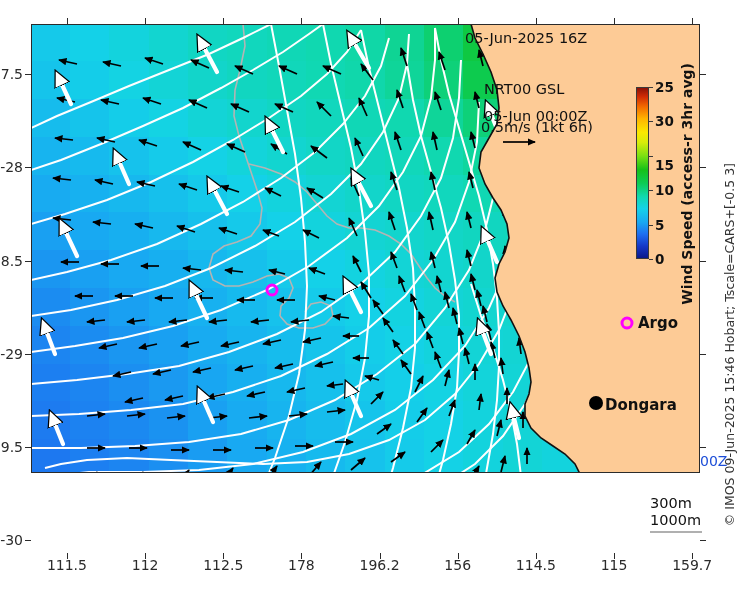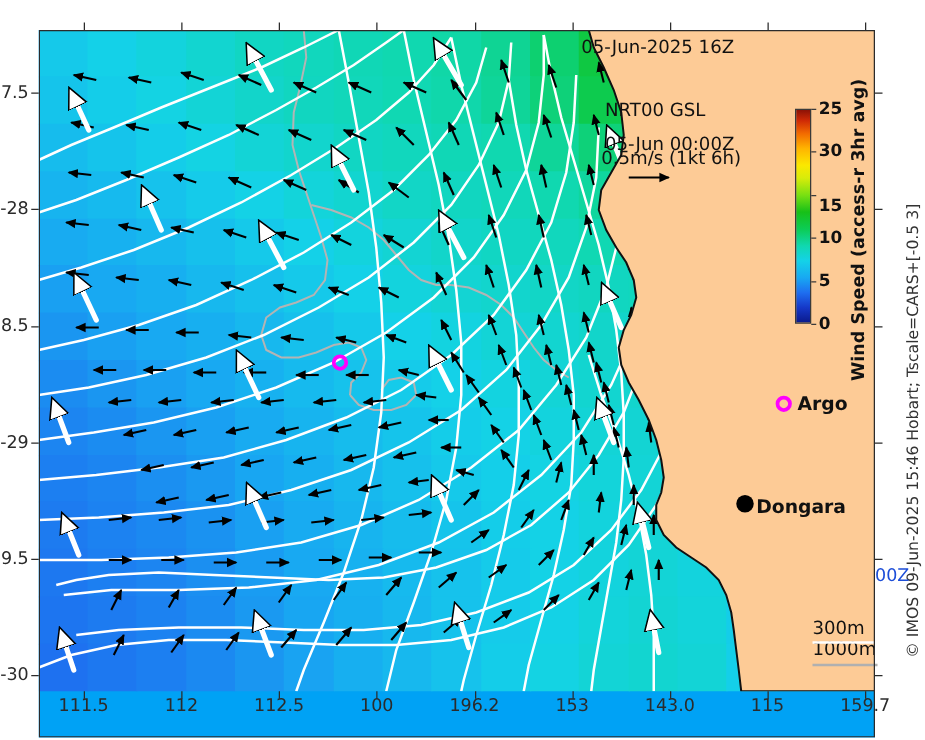--- a/index.html
+++ b/index.html
@@ -1,20 +1,20 @@
 <!DOCTYPE html>
 <html><head>
 <meta charset="utf-8">
 <style>
   html,body{margin:0;padding:0;background:#ffffff;}
   body{width:740px;height:592px;position:relative;overflow:hidden;
        font-family:"DejaVu Sans","Liberation Sans",sans-serif;color:#262626;}
 
   
-  #plot{position:absolute;left:31px;top:24px;width:669px;height:566px;
+  #plot{position:absolute;left:31px;top:24px;width:669px;height:449px;
         overflow:hidden;background:#00a2f5;}
   #plot .frame{position:absolute;inset:0;border:1px solid #2b2b2b;
         box-sizing:border-box;pointer-events:none;z-index:60;}
 
   
   #speed-raster{position:absolute;inset:0;}
   .cell{position:absolute;}
 
   
   #land{position:absolute;inset:0;z-index:20;}
@@ -679,24 +679,24 @@
     <div class="tickline" style="left: 700px; top: 353.694px; width: 6px; height: 1px;"></div>
     <div class="tickline" style="left: 25px; top: 446.827px; width: 6px; height: 1px;"></div>
     <div class="tickline" style="left: 700px; top: 446.827px; width: 6px; height: 1px;"></div>
     <div class="tickline" style="left: 25px; top: 539.961px; width: 6px; height: 1px;"></div>
     <div class="tickline" style="left: 700px; top: 539.961px; width: 6px; height: 1px;"></div>
   </div>
 <div id="x-axis">
     <div class="xlab" style="left: 36.9509px;">111.5</div>
     <div class="xlab" style="left: 115.105px;">112</div>
     <div class="xlab" style="left: 193.259px;">112.5</div>
-    <div class="xlab" style="left: 271.414px;">100</div>
+    <div class="xlab" style="left: 271.414px;">178</div>
     <div class="xlab" style="left: 349.568px;">196.2</div>
-    <div class="xlab" style="left: 427.722px;">153</div>
-    <div class="xlab" style="left: 505.876px;">143.0</div>
+    <div class="xlab" style="left: 427.722px;">156</div>
+    <div class="xlab" style="left: 505.876px;">114.5</div>
     <div class="xlab" style="left: 584.03px;">115</div>
     <div class="xlab" style="left: 662.185px;">159.7</div>
   </div>
 <div id="y-axis">
     <div class="ylab" style="left: -17px; top: 66.2923px;">27.5</div>
     <div class="ylab" style="left: -17px; top: 159.426px;">-28</div>
     <div class="ylab" style="left: -17px; top: 252.56px;">28.5</div>
     <div class="ylab" style="left: -17px; top: 345.694px;">-29</div>
     <div class="ylab" style="left: -17px; top: 438.827px;">29.5</div>
     <div class="ylab" style="left: -17px; top: 531.961px;">-30</div>

